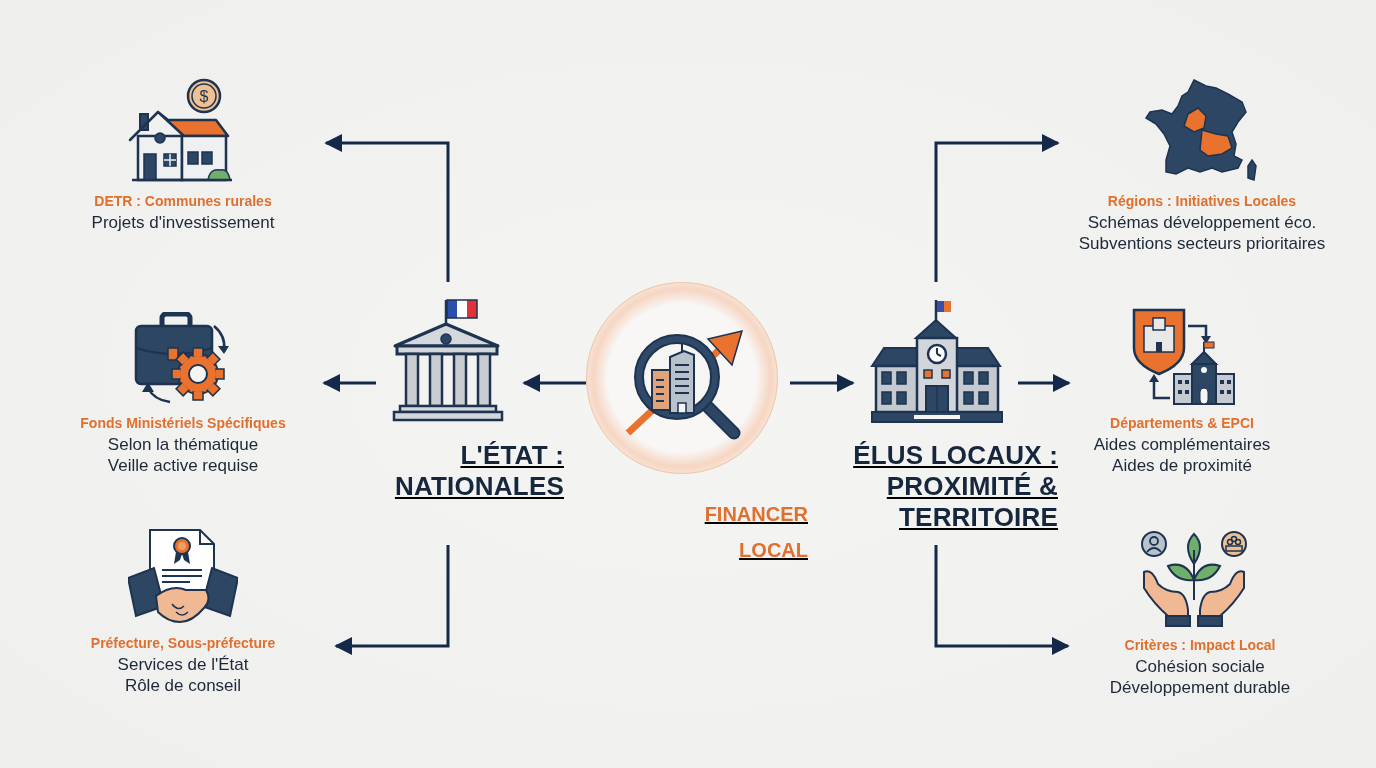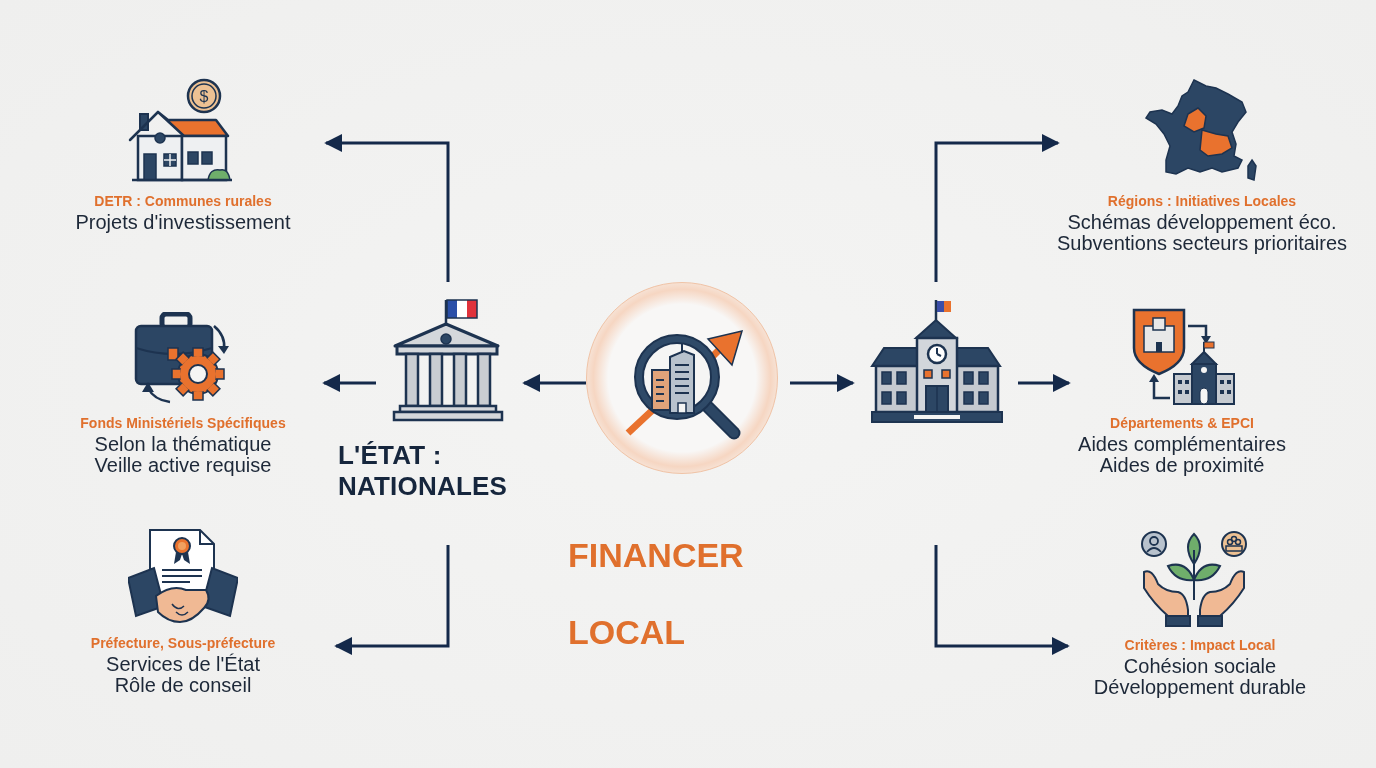--- a/index.html
+++ b/index.html
@@ -37,43 +37,43 @@
     .side-title {
       color: #e0702d;
       font-weight: 700;
       font-size: 14px;
       line-height: 22px;
       margin-top: 4px;
       white-space: nowrap;
     }
     .side-line {
       color: #1d2838;
-      font-size: 20px;
+      font-size: 17px;
       line-height: 21px;
       white-space: nowrap;
     }
 
     
     .hub {
       position: absolute;
-      text-align: left;
+      text-align: right;
+      text-decoration: underline;
     }
     .hub-title {
       color: #16263d;
       font-weight: 700;
       font-size: 26px;
       line-height: 31px;
       letter-spacing: 0.2px;
     }
     .center-title {
       color: #e0702d;
       font-weight: 700;
-      font-size: 34px;
+      font-size: 20px;
       line-height: 36px;
-      margin-top: 41px;
     }
     .center-ring {
       position: absolute;
       left: 586px;
       top: 282px;
       width: 192px;
       height: 192px;
       border-radius: 50%;
       border: 1.5px solid #f0c3a6;
       box-sizing: border-box;
@@ -188,20 +188,25 @@
       <rect x="12" y="96" width="9" height="12"></rect>
         <rect x="27" y="96" width="9" height="12"></rect>
       <rect x="94" y="76" width="9" height="12"></rect>
         <rect x="109" y="76" width="9" height="12"></rect>
       <rect x="94" y="96" width="9" height="12"></rect>
         <rect x="109" y="96" width="9" height="12"></rect>
     </g>
     <rect x="2" y="116" width="130" height="10" fill="#2c4664" stroke="#1d3350" stroke-width="2"></rect>
     <rect x="44" y="119" width="46" height="4" fill="#f5f5f4"></rect>
   </svg>
+  <div class="hub" style="left:818px;top:440px;width:240px">
+    <div class="hub-title">ÉLUS LOCAUX :</div>
+    <div class="hub-title">PROXIMITÉ &amp;</div>
+    <div class="hub-title">TERRITOIRE</div>
+  </div>
 
   <div class="side-block" style="left:13px;top:76px">
     <svg class="side-icon" width="110" height="110" viewBox="0 0 110 110">
       <circle cx="76" cy="20" r="16" fill="#edc193" stroke="#1d3350" stroke-width="2.5"></circle>
       <circle cx="76" cy="20" r="12" fill="none" stroke="#1d3350" stroke-width="1.5"></circle>
       <text x="76" y="26" text-anchor="middle" font-size="16" font-family="Liberation Sans, sans-serif" fill="#1d3350">$</text>
       <rect x="12" y="38" width="8" height="16" fill="#2c4664" stroke="#1d3350" stroke-width="2"></rect>
       <polygon points="2,64 30,36 56,60 100,60 88,44 40,44 30,36" fill="#e9722e" stroke="#1d3350" stroke-width="2.5" stroke-linejoin="round"></polygon>
       <rect x="10" y="60" width="44" height="44" fill="#eef0f2" stroke="#1d3350" stroke-width="2.5"></rect>
       <rect x="54" y="60" width="44" height="44" fill="#eef0f2" stroke="#1d3350" stroke-width="2.5"></rect>

